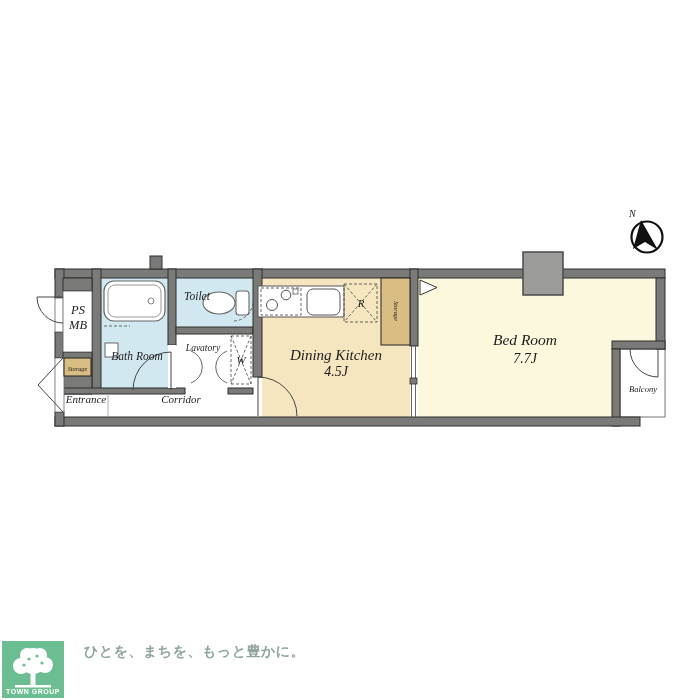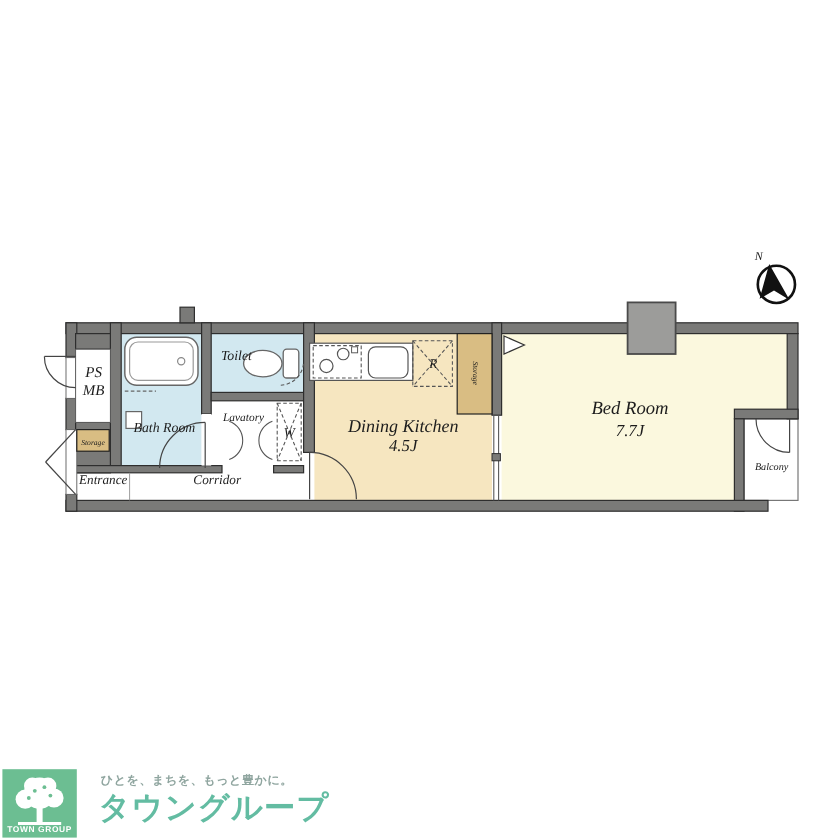--- a/index.html
+++ b/index.html
@@ -3,21 +3,21 @@
 <meta charset="utf-8">
 <style>
   html,body{margin:0;padding:0;}
   body{width:700px;height:700px;background:#ffffff;position:relative;overflow:hidden;
        font-family:"Liberation Sans","DejaVu Sans",sans-serif;}
   .canvas{position:absolute;inset:0;width:700px;height:700px;background:#fff;}
   svg text{font-family:"Liberation Serif","DejaVu Serif",serif;font-style:italic;fill:#1c1c1c;}
   .footer-logo-square{position:absolute;left:2px;top:641px;width:62px;height:57px;background:#6cbe92;}
   .footer-logo-square .brand-sq-label{position:absolute;left:0;right:0;bottom:3px;text-align:center;
       color:#fff;font-size:7px;font-weight:bold;letter-spacing:.5px;font-family:"Liberation Sans",sans-serif;}
-  .footer-tagline{position:absolute;left:84px;top:643px;font-size:10px;font-weight:600;
+  .footer-tagline{position:absolute;left:84px;top:643px;font-size:14px;font-weight:600;
       color:#8fa59f;letter-spacing:.5px;font-family:"DejaVu Sans",sans-serif;}
   .footer-brand{position:absolute;left:82px;top:656px;font-size:26px;font-weight:700;
       color:#63bca2;letter-spacing:1px;font-family:"DejaVu Sans",sans-serif;}
 </style>
 </head>
 <body>
 
 <div class="canvas">
 
 <svg width="700" height="700" viewBox="0 0 700 700">
@@ -170,15 +170,14 @@
       <circle cx="22" cy="24" r="1.6"></circle>
       <circle cx="40" cy="22" r="1.6"></circle>
     </g>
     <rect x="28.5" y="28" width="5" height="16" fill="#ffffff"></rect>
     <path d="M 31 33 L 23 27 M 31 31 L 39 26" stroke="#ffffff" stroke-width="2" fill="none"></path>
     <rect x="13" y="44" width="36" height="2.5" fill="#ffffff"></rect>
   </svg>
   <div class="brand-sq-label">TOWN GROUP</div>
 </div>
 <div class="footer-tagline">ひとを、まちを、もっと豊かに。</div>
-<div class="footer-brand">タウングループ</div>
 
 </div>
 
 </body></html>

